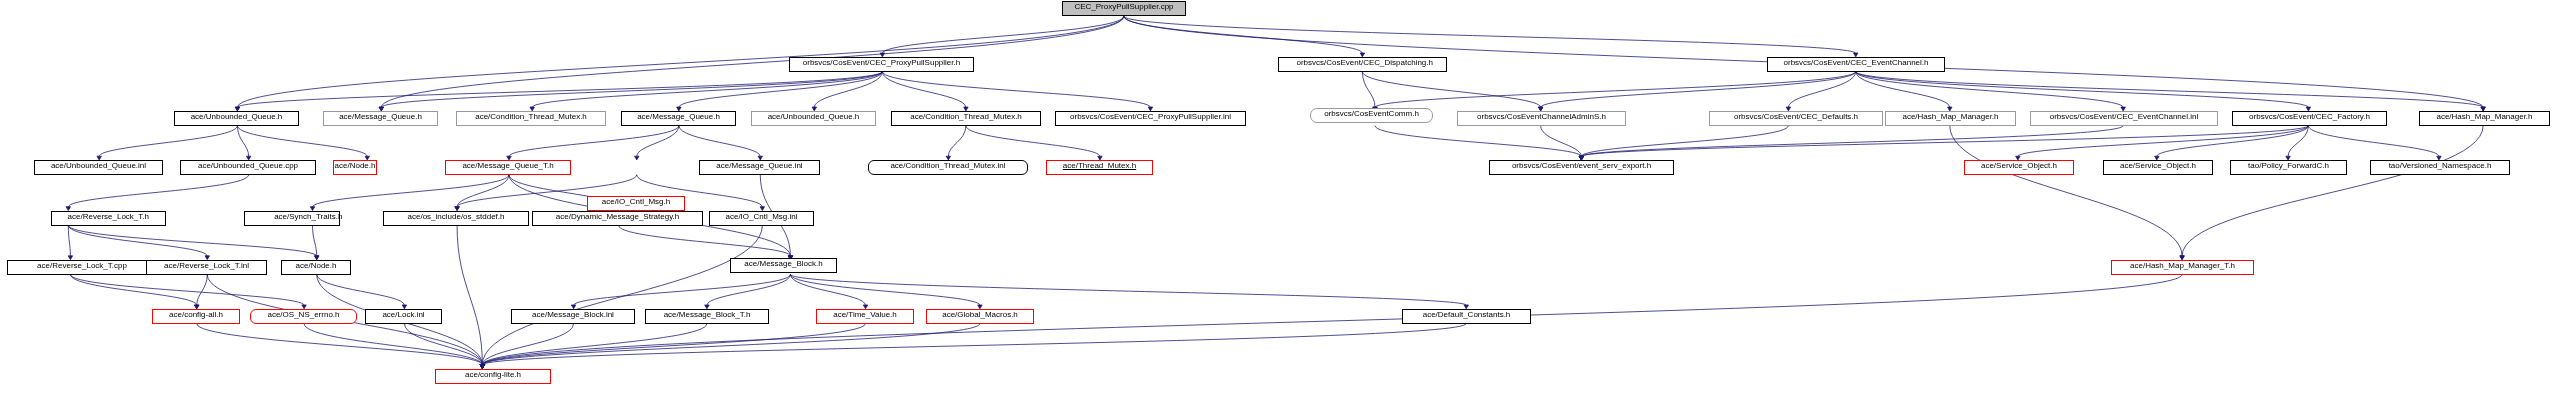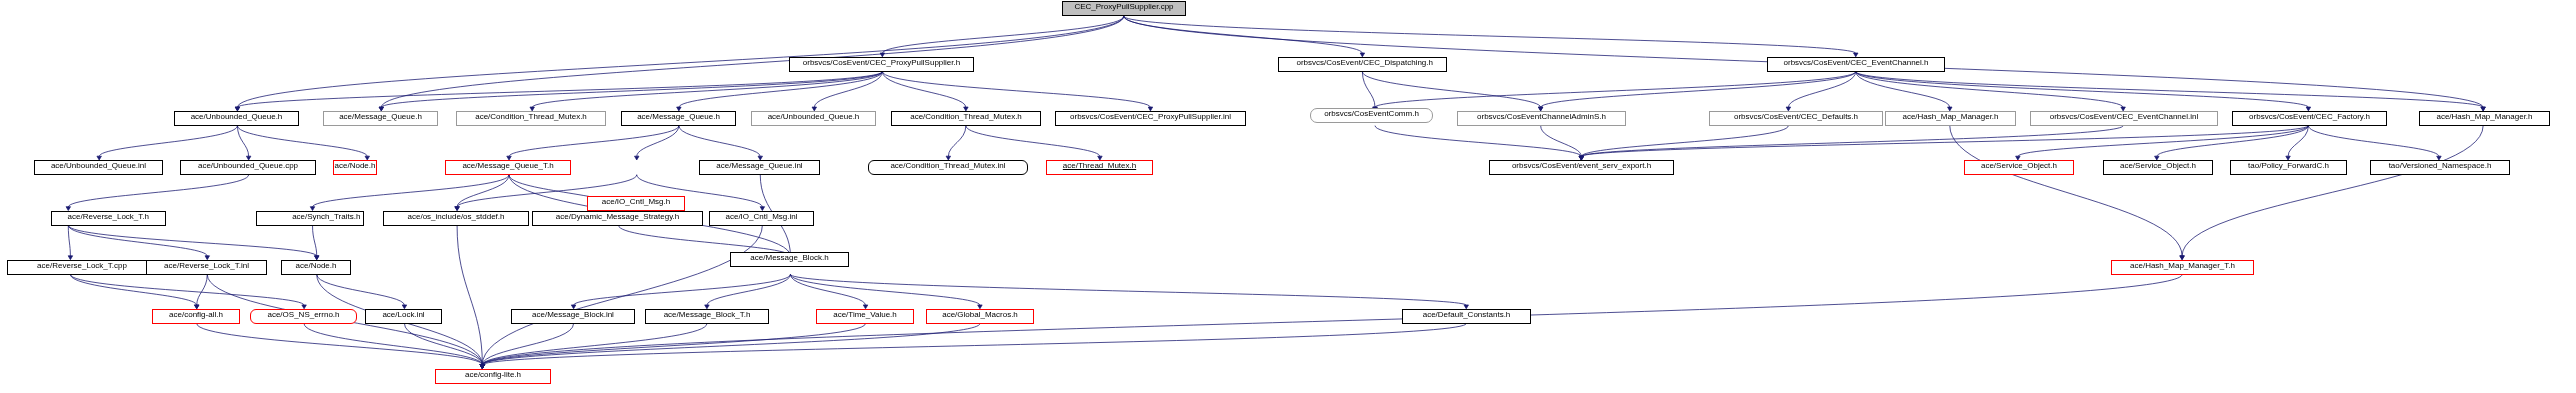--- a/index.html
+++ b/index.html
@@ -268,42 +268,42 @@
       </div>
       <div class="node" style="left: 2230px; top: 160px; width: 117px;">
         <span>tao/Policy_ForwardC.h</span>
       </div>
       <div class="node" style="left: 2370px; top: 160px; width: 140px;">
         <span>tao/Versioned_Namespace.h</span>
       </div>
       <div class="node" style="left: 9.8px; top: 211px; width: 115px; margin-left: 41px;">
         <span>ace/Reverse_Lock_T.h</span>
       </div>
-      <div class="node" style="left: 256px; top: 211px; width: 108px; padding-left: 36px;">
+      <div class="node" style="left: 244px; top: 211px; width: 96px; padding-left: 36px;">
         <span>ace/Synch_Traits.h</span>
       </div>
       <div class="node" style="left: 383px; top: 211px; width: 146px;">
         <span>ace/os_include/os_stddef.h</span>
       </div>
       <div class="node" style="left: 532px; top: 211px; width: 171px;">
         <span>ace/Dynamic_Message_Strategy.h</span>
       </div>
       <div class="node" style="left: 709px; top: 211px; width: 105px;">
         <span>ace/IO_Cntl_Msg.inl</span>
       </div>
       <div class="node" style="left: 7px; top: 260px; width: 150px;">
         <span>ace/Reverse_Lock_T.cpp</span>
       </div>
       <div class="node" style="left: 146px; top: 260px; width: 121px;">
         <span>ace/Reverse_Lock_T.inl</span>
       </div>
       <div class="node" style="left: 281px; top: 260px; width: 70px;">
         <span>ace/Node.h</span>
       </div>
-      <div class="node" style="left: 730px; top: 252px; width: 119px;">
+      <div class="node" style="left: 730px; top: 258px; width: 107px;">
         <span>ace/Message_Block.h</span>
       </div>
       <div class="node red" style="left: 2111px; top: 260px; width: 143px;">
         <span>ace/Hash_Map_Manager_T.h</span>
       </div>
       <div class="node red" style="left: 152px; top: 309px; width: 88px;">
         <span>ace/config-all.h</span>
       </div>
       <div class="node red" style="left: 250px; top: 309px; width: 107px; border-radius: 6px;">
         <span>ace/OS_NS_errno.h</span>

